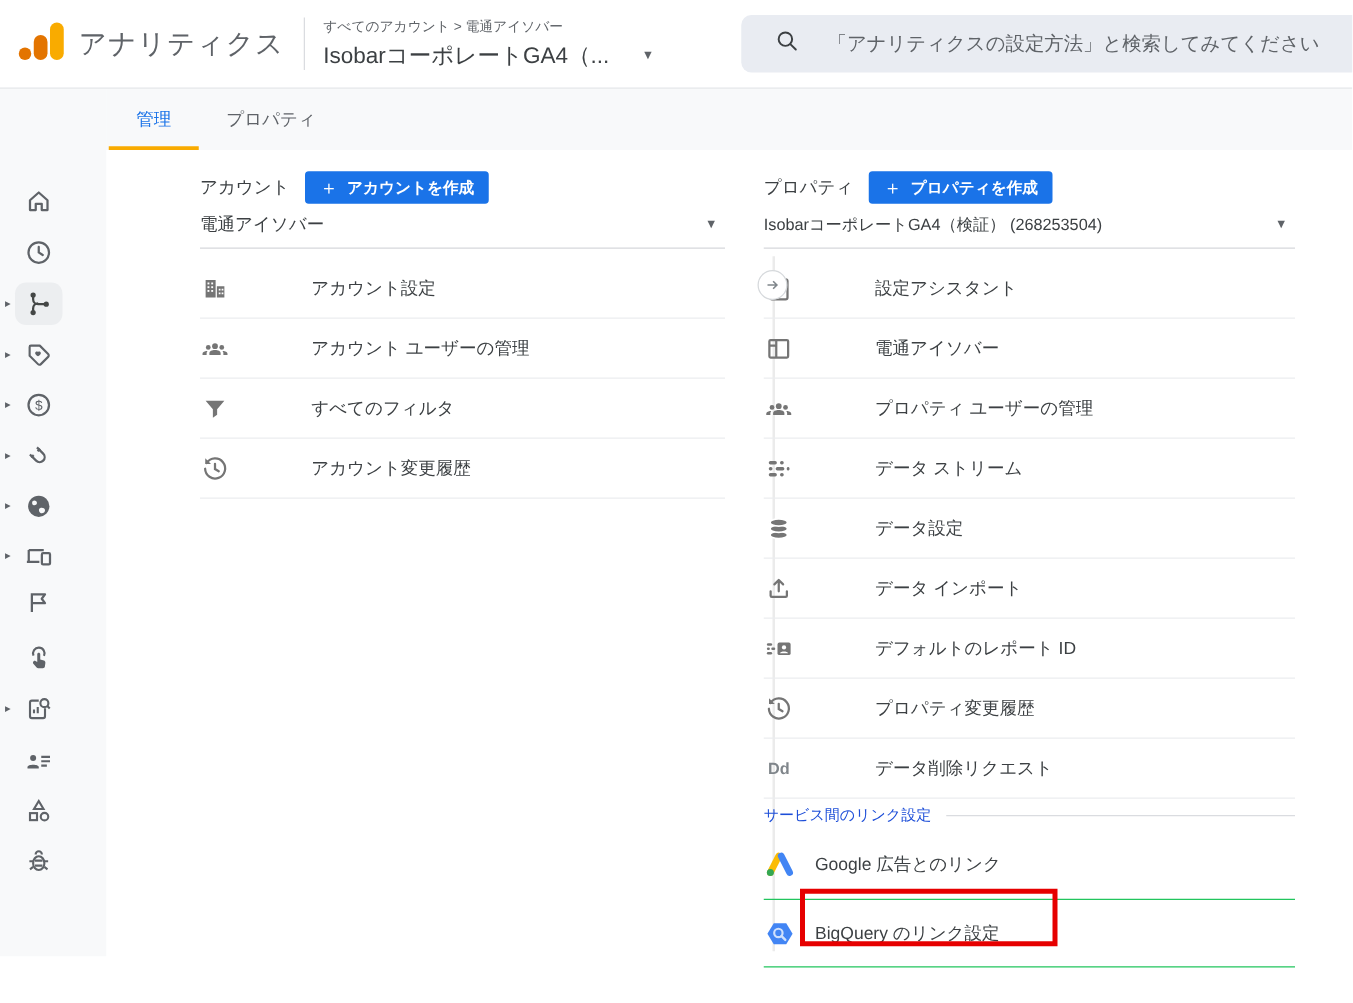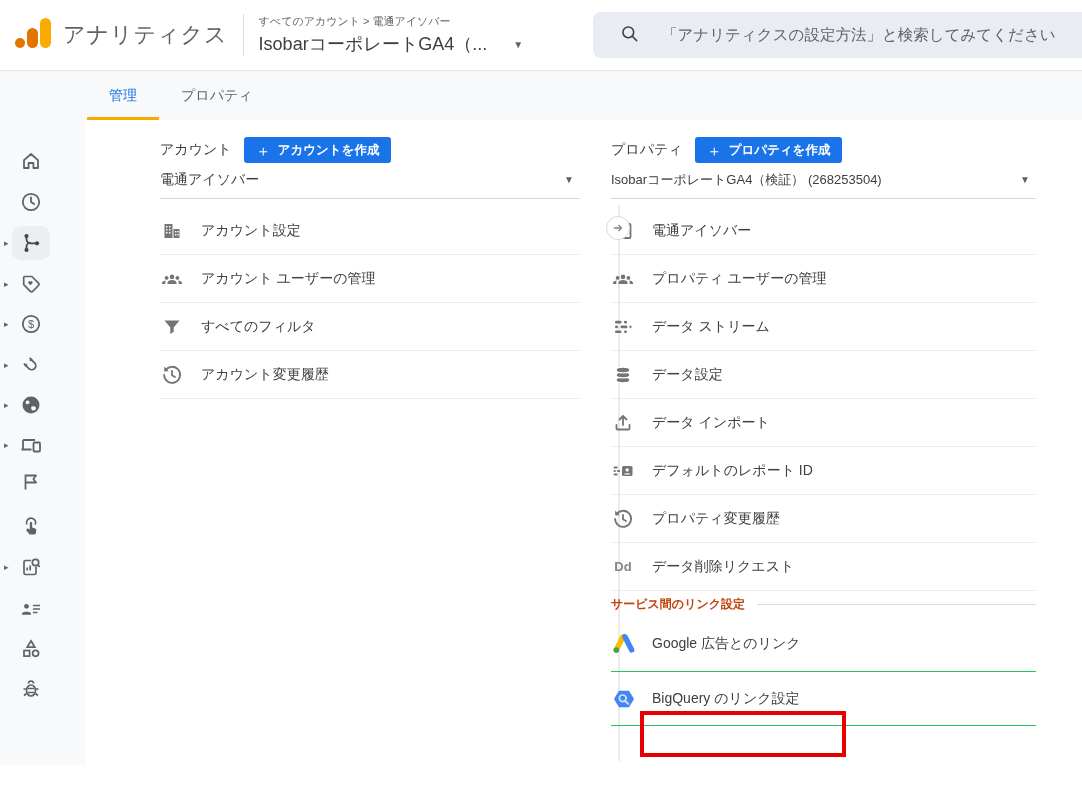--- a/index.html
+++ b/index.html
@@ -44,27 +44,27 @@
   .col-label{font-size:14px;color:#3c4043;}
   .cbtn{display:inline-flex;align-items:center;margin-left:12px;height:26px;padding:0 12px;background:#1a73e8;
         border:none;border-radius:3px;color:#fff;font-size:12.5px;font-weight:bold;gap:7px;cursor:pointer;
         font-family:inherit;}
   .plus{font-size:15px;line-height:1;font-weight:normal;}
   .sel{display:flex;align-items:center;margin-top:7px;padding-bottom:9px;border-bottom:1px solid #d6d8db;cursor:pointer;}
   .sval{flex:1;font-size:14px;color:#3c4043;line-height:19px;white-space:nowrap;}
   .col-right .sval{font-size:13px;}
   .scaret{font-size:10px;color:#5f6368;margin-right:6px;}
   .admin-list{margin-top:8px;}
-  .arow{display:flex;align-items:center;height:47px;border-bottom:1px solid #ebedef;cursor:pointer;}
+  .arow{display:flex;align-items:center;height:47px;border-bottom:1px solid #ebedef;cursor:pointer;gap:48px;}
   .ric{width:24px;display:flex;justify-content:center;flex:none;}
   .ric svg{display:block;}
   .rlabel{margin-left:17px;font-size:14px;color:#3c4043;white-space:nowrap;}
   .dd-ic{font-size:13px;font-weight:bold;color:#80868b;}
   .sec-head{display:flex;align-items:center;height:26px;}
-  .sec-title{font-size:12px;font-weight:bold;color:#c2410c;white-space:nowrap;}
+  .sec-title{font-size:12px;font-weight:normal;color:#1d4ed8;white-space:nowrap;}
   .sec-line{flex:1;height:1px;background:#dadce0;margin-left:12px;}
   .lrow{display:flex;align-items:center;border-bottom:1px solid #22c55e;cursor:pointer;}
   .lrow-ads{height:54px;}
   .lrow-bq{height:53px;}
   .lic{width:26px;display:flex;justify-content:center;flex:none;}
   .llabel{margin-left:15px;font-size:14px;color:#3c4043;white-space:nowrap;}
 
   
   .vdiv{position:absolute;left:618px;top:205px;width:2px;height:556px;background:#ebebeb;}
   .arrow-btn{position:absolute;left:606px;top:216px;width:24px;height:24px;border:1px solid #d6d9dc;border-radius:50%;
@@ -362,20 +362,32 @@
         <span class="plus">＋</span>
         <span>プロパティを作成</span>
       </button>
     </div>
     <div class="sel">
       <span class="sval">IsobarコーポレートGA4（検証） (268253504)</span>
       <span class="scaret">▼</span>
     </div>
     <div class="admin-list">
 
+      <div class="arow">
+        <span class="ric">
+          <svg width="24" height="24" viewBox="0 0 24 24">
+            <g fill="none" stroke="#757575" stroke-width="1.8">
+              <rect x="5" y="4.5" width="14" height="16" rx="1.5"></rect>
+              <path d="m8.8 12.6 2.4 2.4 4.2-4.8"></path>
+            </g>
+            <rect x="9" y="3" width="6" height="3" rx="1" fill="#757575"></rect>
+          </svg>
+        </span>
+        <span class="rlabel">設定アシスタント</span>
+      </div>
 
       <div class="arow">
         <span class="ric">
           <svg width="24" height="24" viewBox="0 0 24 24">
             <g fill="none" stroke="#757575" stroke-width="1.8">
               <rect x="4.5" y="5" width="15" height="14" rx="1"></rect>
               <path d="M10 5v14M4.5 9.5H10"></path>
             </g>
           </svg>
         </span>

